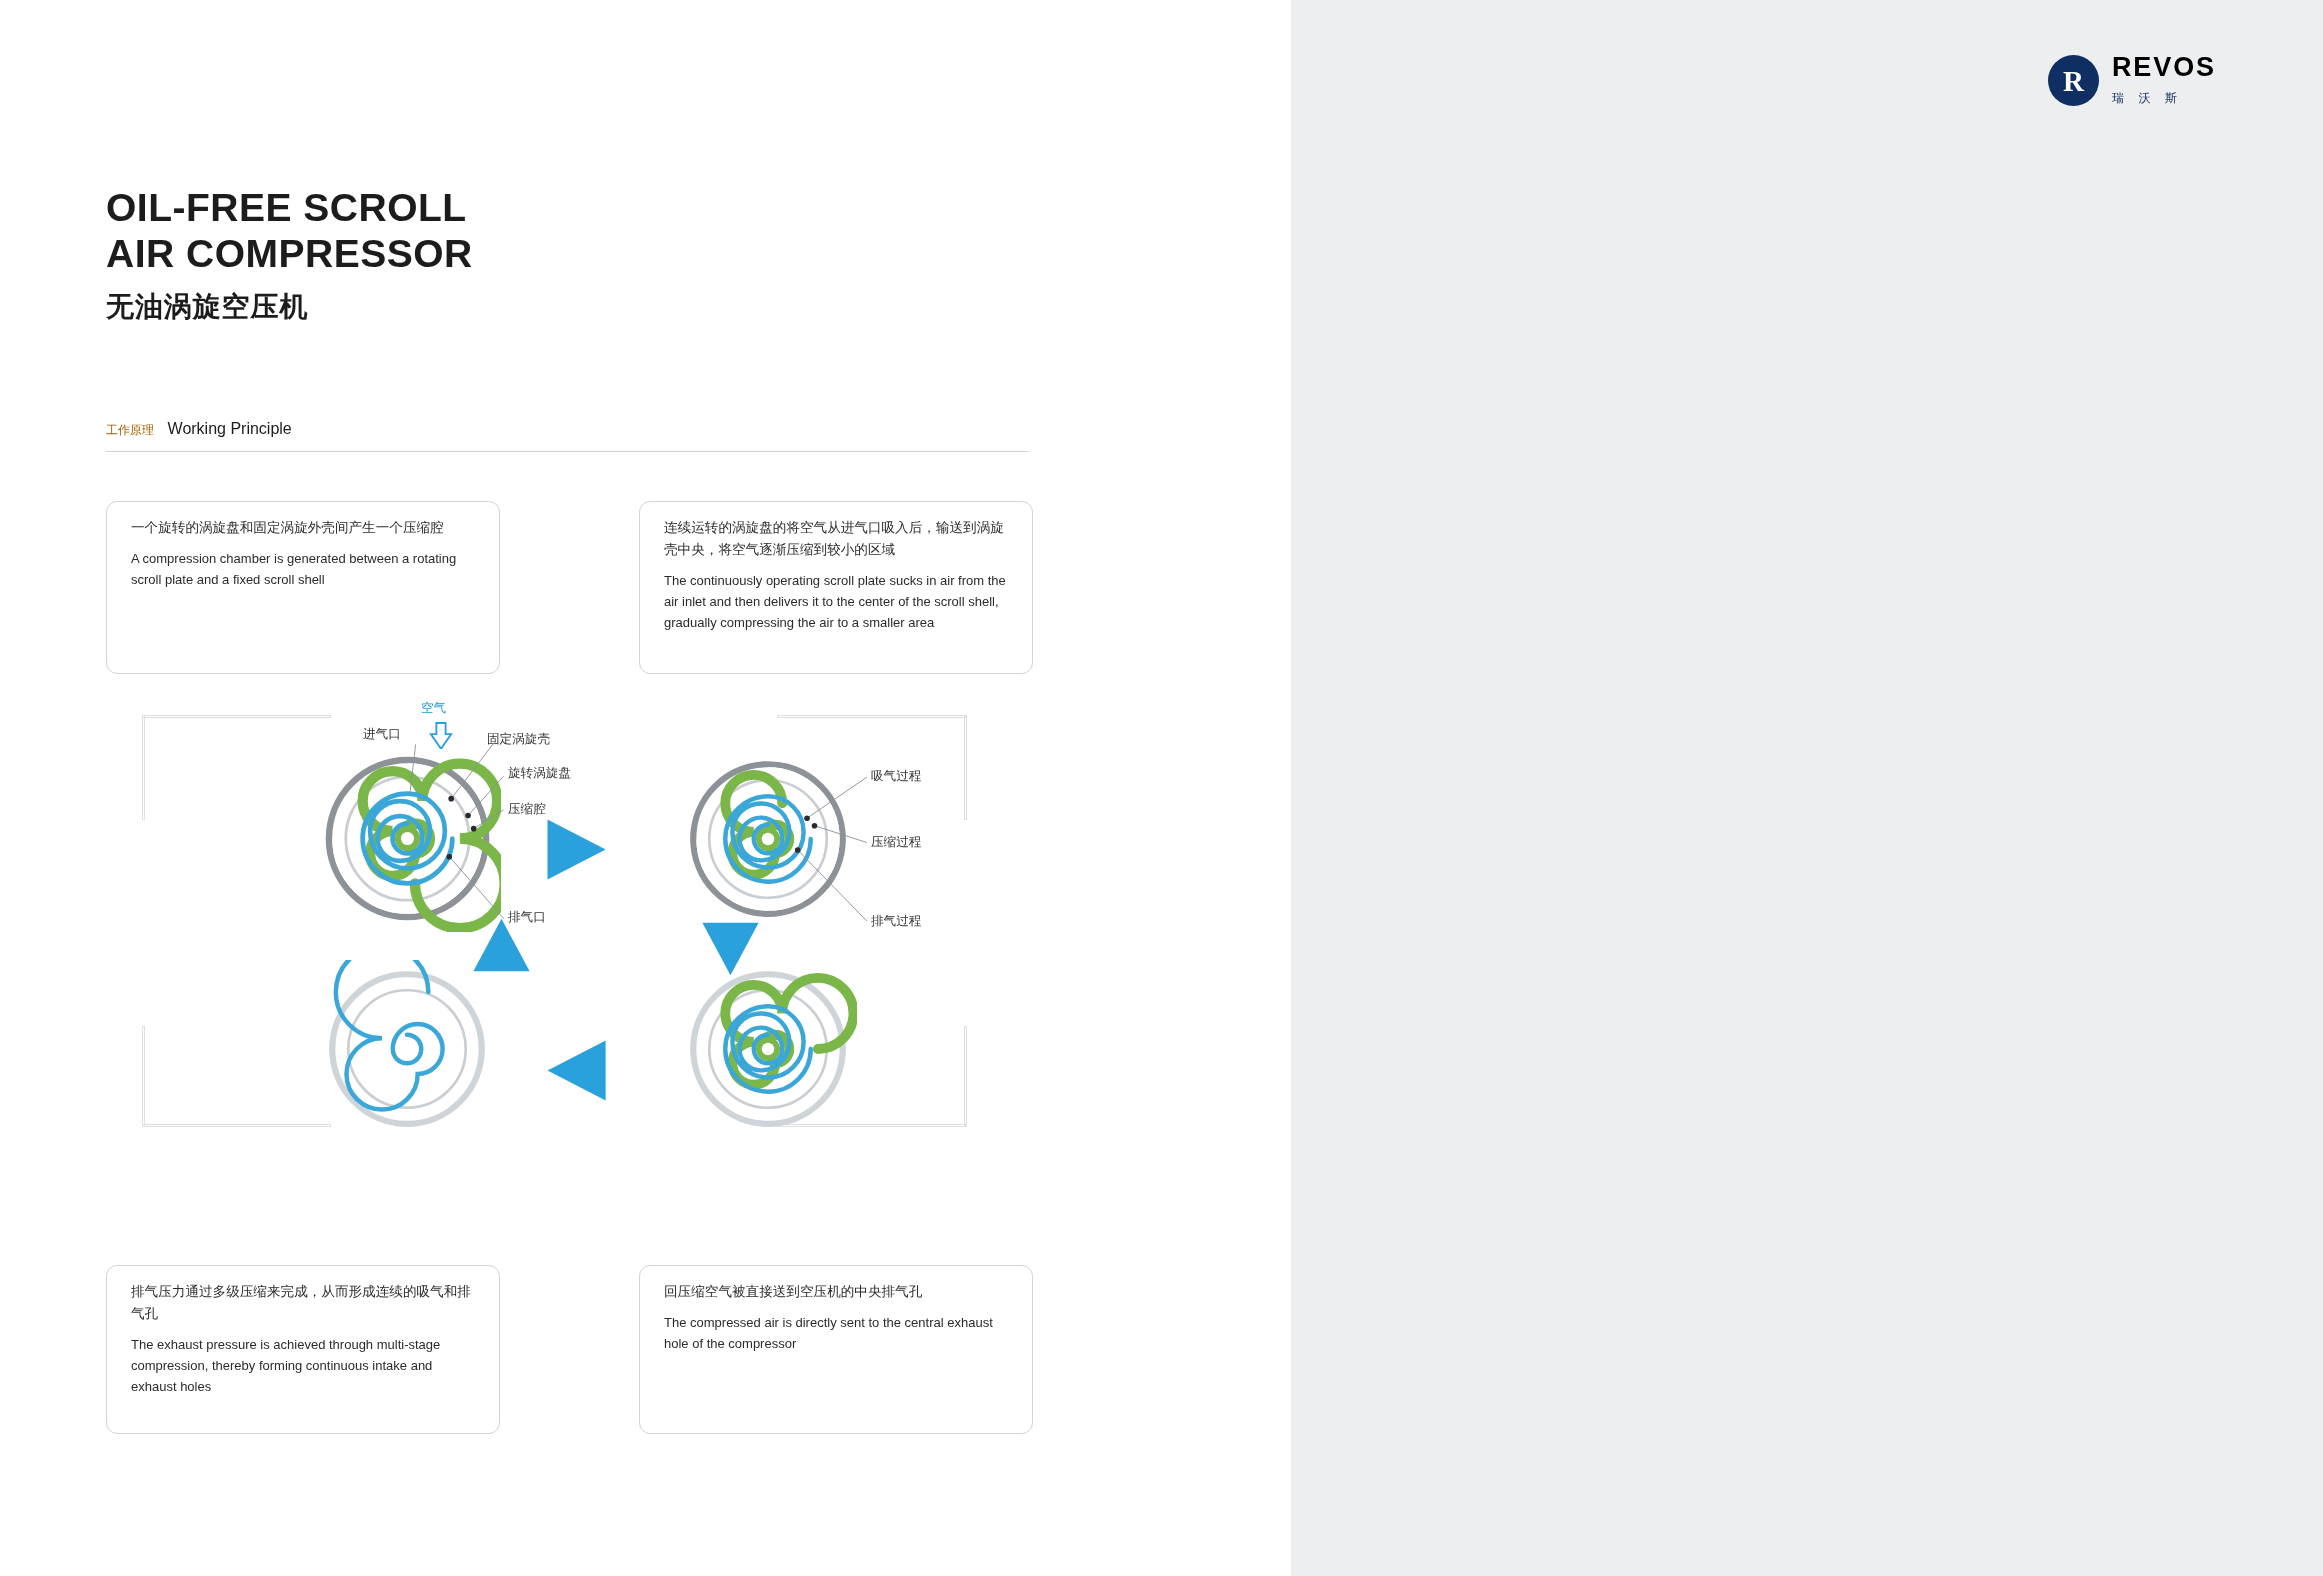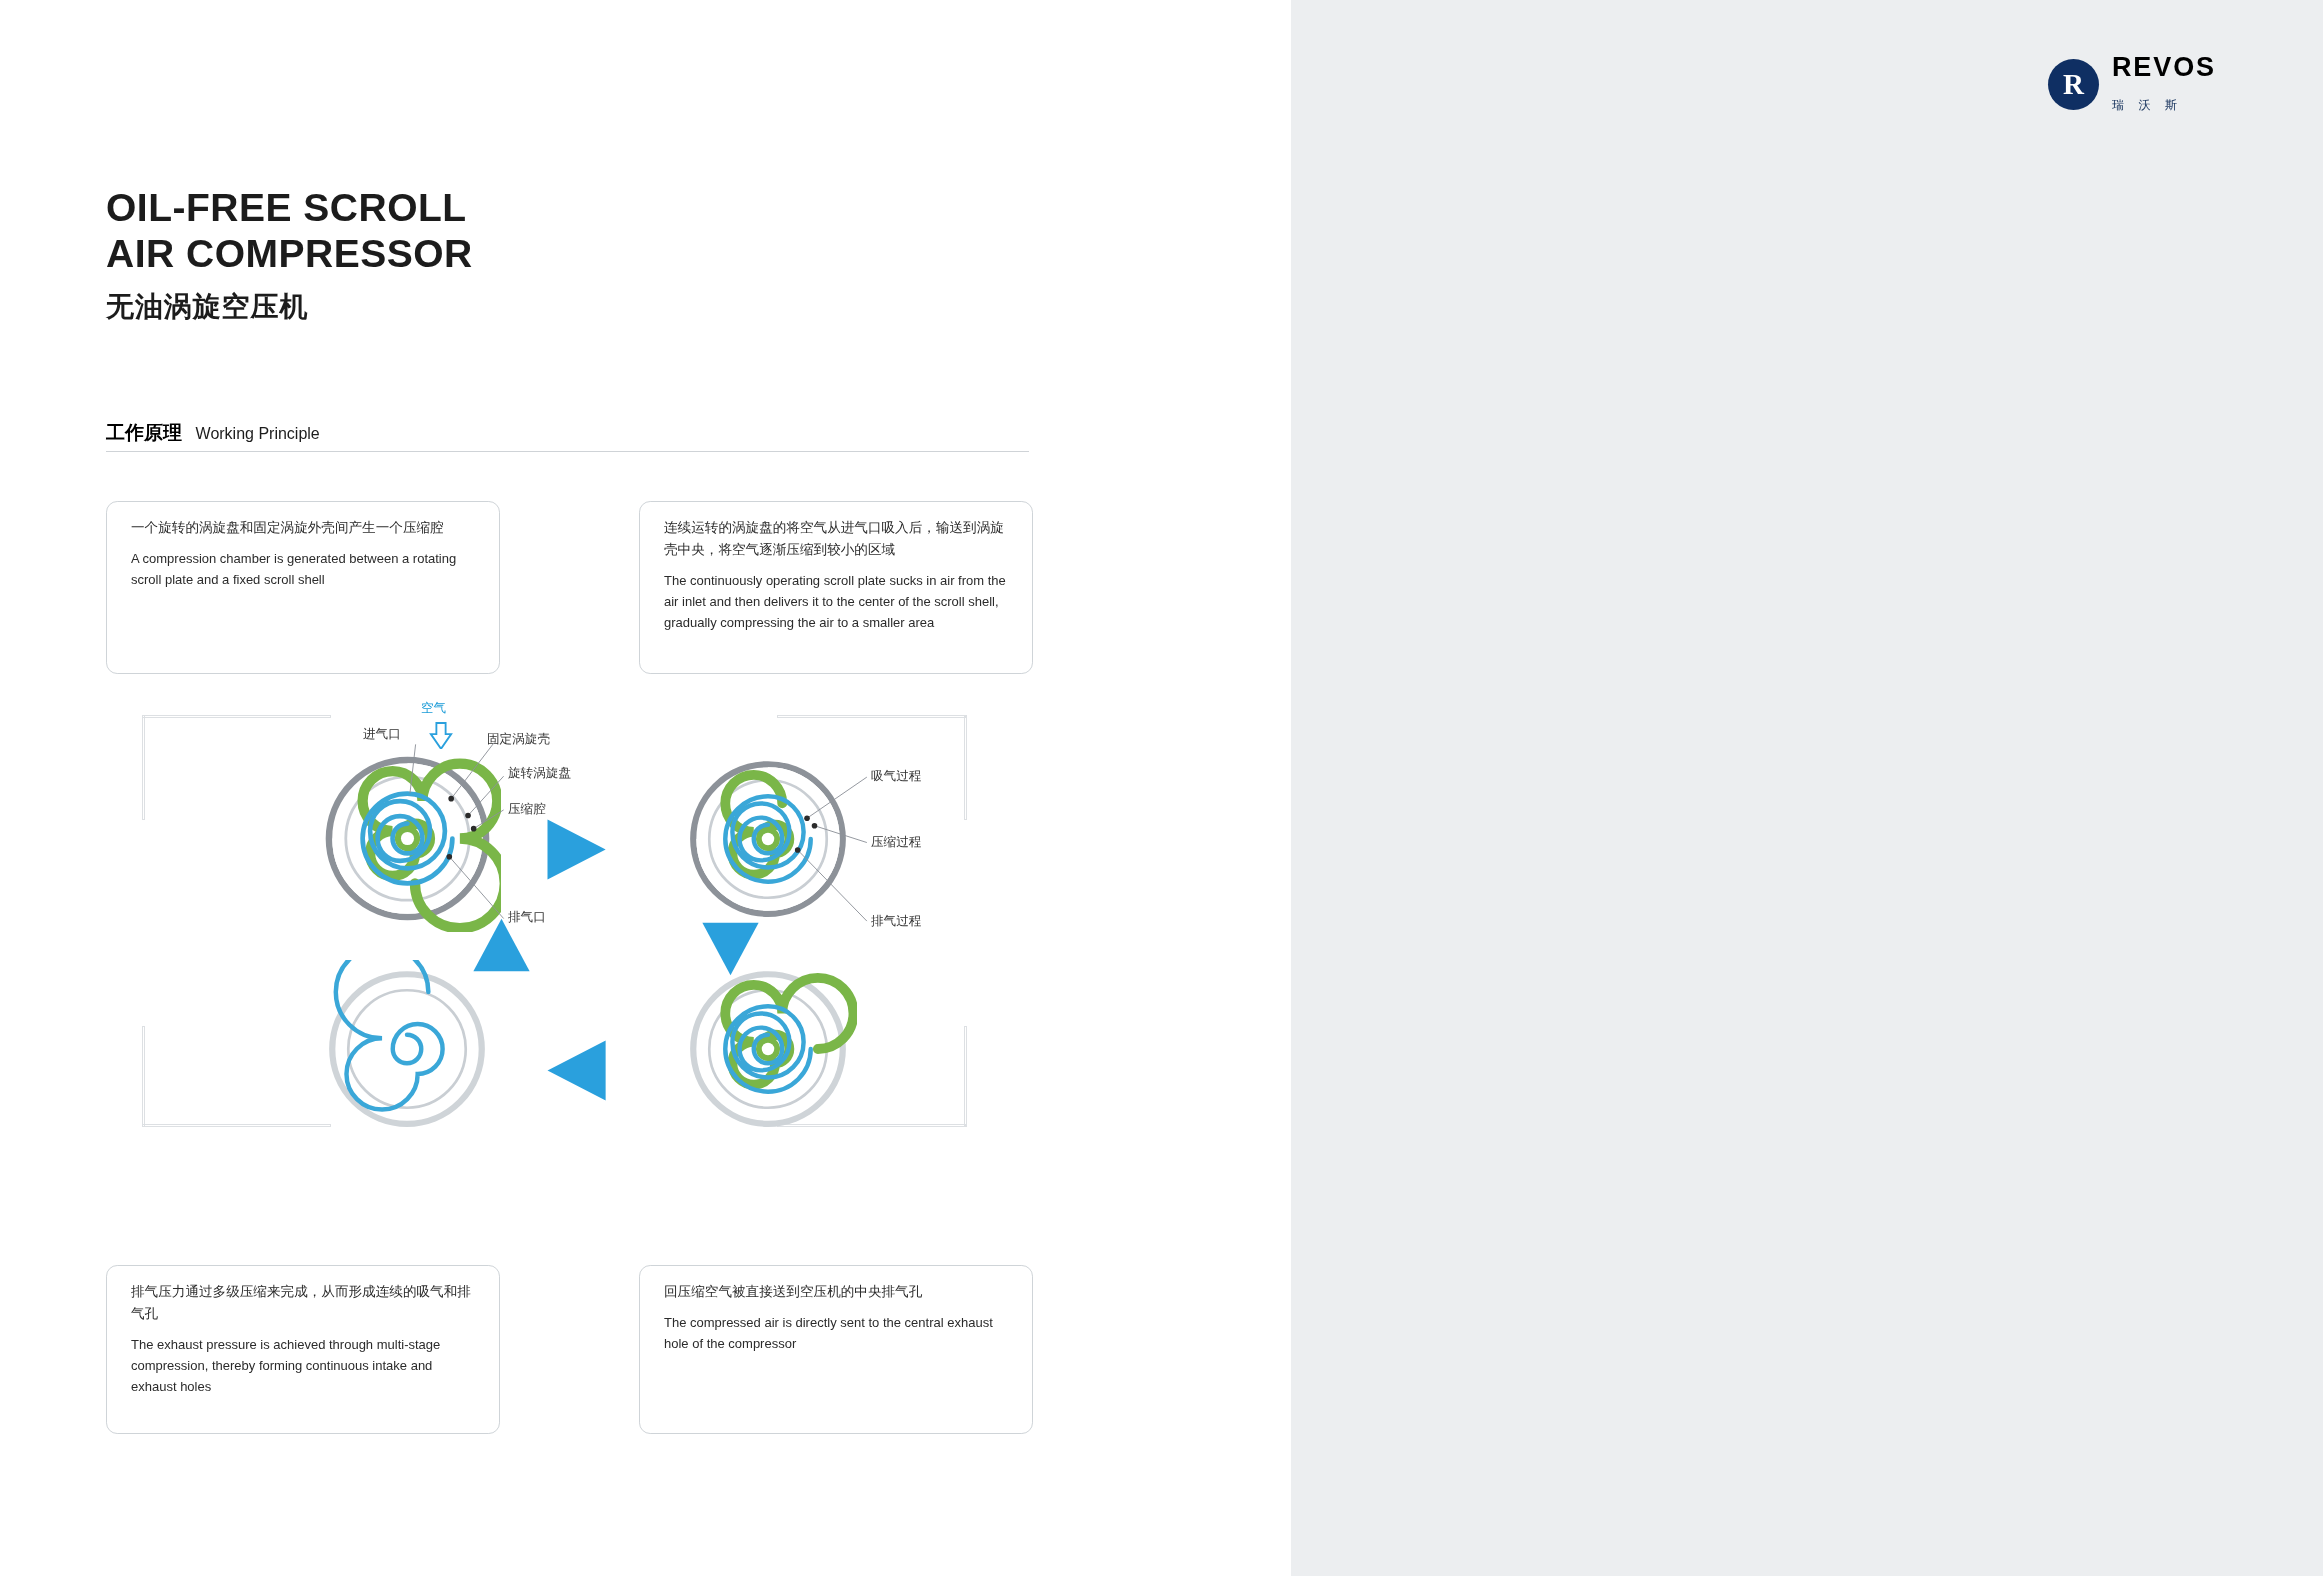--- a/index.html
+++ b/index.html
@@ -22,21 +22,21 @@
     color:#1c1c1c;line-height:1.17;
   }
   .l-title .ln{display:block;}
   .l-title-cn{
     position:absolute;left:106px;top:260px;
     font-size:28px;font-weight:bold;color:#1c1c1c;letter-spacing:0.9px;
   }
   .wp-head{
     position:absolute;left:106px;top:392px;width:923px;
   }
-  .wp-head .cn{font-size:19px;font-weight:bold;color:#000000;}
+  .wp-head .cn{font-size:12px;font-weight:normal;color:#a16207;}
   .wp-head .en{font-size:16px;color:#1c1c1c;margin-left:9.4px;}
   .wp-rule{
     position:absolute;left:106px;top:423px;width:923px;height:0.9px;background:#cfd3d7;
   }
 
   .callout{
     position:absolute;border:0.9px solid #cfd4d8;border-radius:11.2px;background:#fff;
     box-sizing:border-box;padding:15px 24px;
   }
   .callout .cn{font-size:13.6px;line-height:1.65;color:#2b2b2b;}
@@ -55,21 +55,21 @@
   .lbl.blue{color:#1a9bd7;}
 
   
   .logo{position:absolute;right:108px;top:54px;display:flex;align-items:center;gap:13px;}
   .logo .mark{width:51px;height:51px;border-radius:50%;background:#0f2f63;position:relative;}
   .logo .mark:after{
     content:"R";position:absolute;left:0;right:0;top:50%;transform:translateY(-50%);
     text-align:center;color:#fff;font-size:29px;font-weight:bold;font-family:"Liberation Serif",serif;
   }
   .logo .txt .big{font-size:27px;font-weight:bold;letter-spacing:1.9px;color:#000000;line-height:1;}
-  .logo .txt .small{font-size:12px;letter-spacing:5.6px;color:#16325c;margin-top:16px;}
+  .logo .txt .small{font-size:12px;letter-spacing:5.6px;color:#16325c;margin-top:9px;}
 </style>
 </head>
 <body>
 
 <div class="page">
 
   <div class="left-page">
 
     <div class="l-title">
       <span class="ln">OIL-FREE SCROLL</span>

